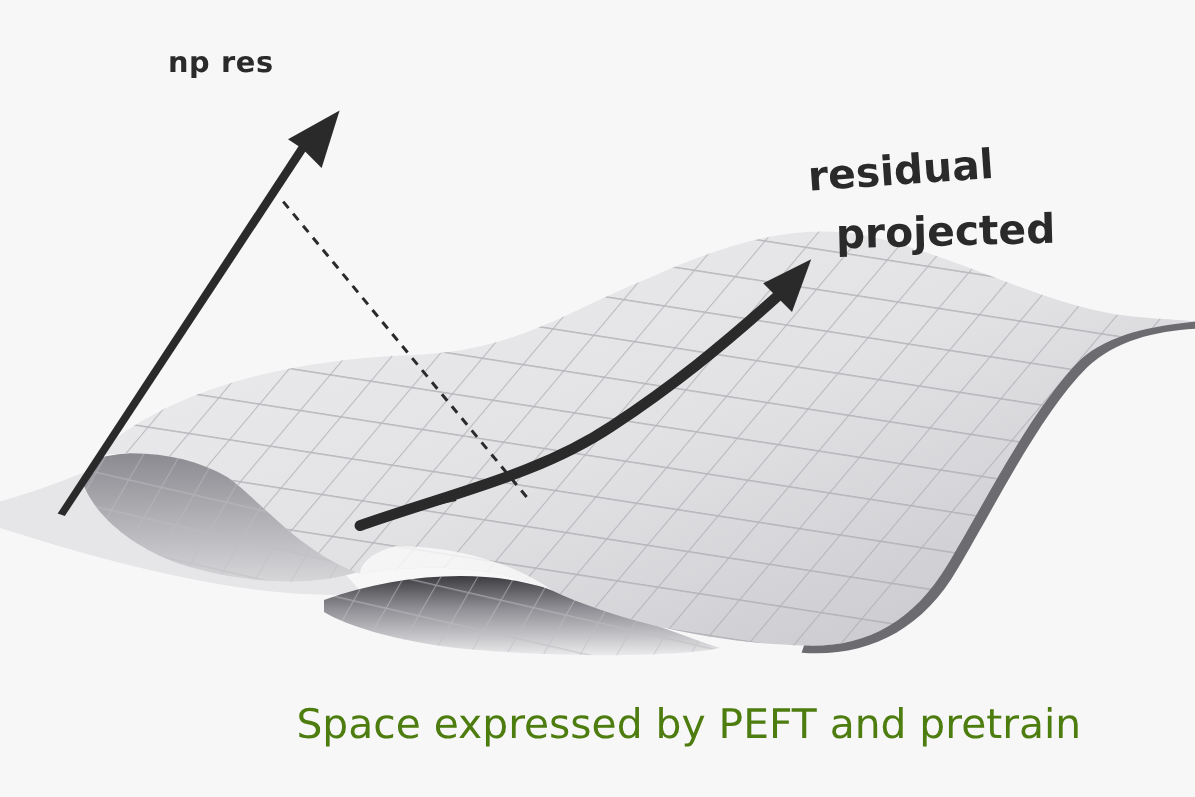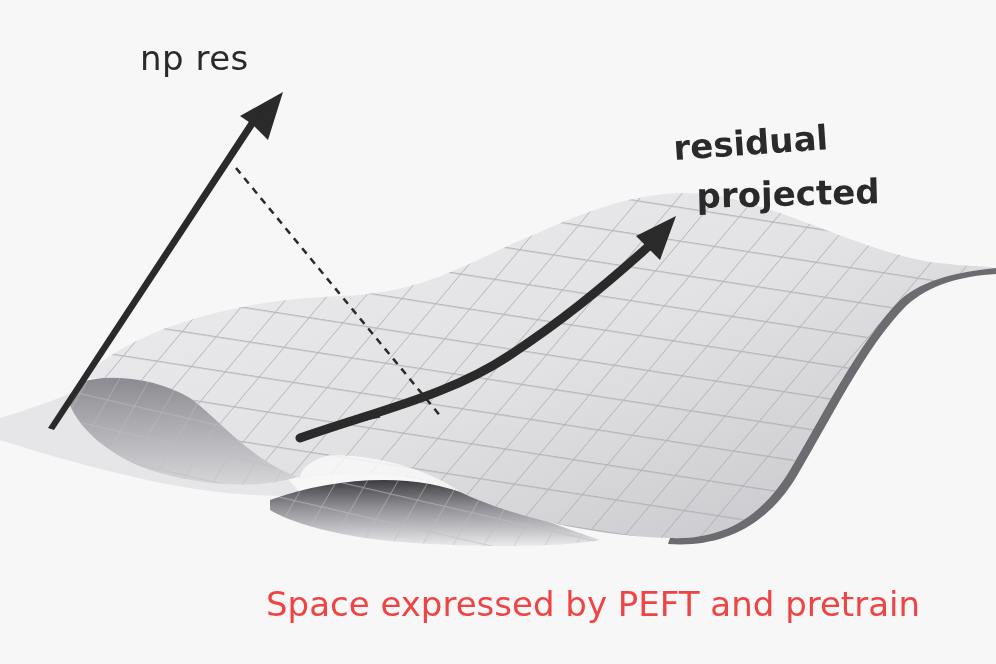--- a/index.html
+++ b/index.html
@@ -7,24 +7,24 @@
       width: 996px; height: 664px; overflow: hidden;
       background: #f7f7f8;
       position: relative;
       font-family: "DejaVu Sans", sans-serif;
     }
     .canvas { position: absolute; left: 0; top: 0; width: 996px; height: 664px; }
     .label {
       position: absolute; color: #2a2a2a; white-space: nowrap;
       font-family: "DejaVu Sans", sans-serif;
     }
-    .label-np { left: 140px; top: 38px; font-size: 34px; font-weight: normal; letter-spacing: 0.5px; }
+    .label-np { left: 140px; top: 38px; font-size: 24px; font-weight: bold; letter-spacing: 0.5px; }
     .label-residual { left: 672px; top: 128px; font-size: 34px; font-weight: bold; transform: rotate(-4deg); transform-origin: left top; }
     .label-projected { left: 696px; top: 176px; font-size: 34px; font-weight: bold; transform: rotate(-1.5deg); transform-origin: left top; }
-    .caption { left: 266px; top: 584px; font-size: 34px; color: #ef4444; font-weight: normal; }
+    .caption { left: 247px; top: 584px; font-size: 34px; color: #4d7c0f; font-weight: normal; }
   </style>
 </head>
 <body>
 
 <svg class="canvas" viewBox="0 0 996 664" xmlns="http://www.w3.org/2000/svg">
   <defs>
     <linearGradient id="surfMain" x1="0" y1="0" x2="1" y2="1">
       <stop offset="0" stop-color="#eeeef0"></stop>
       <stop offset="0.5" stop-color="#e2e2e5"></stop>
       <stop offset="1" stop-color="#c4c4c8"></stop>

